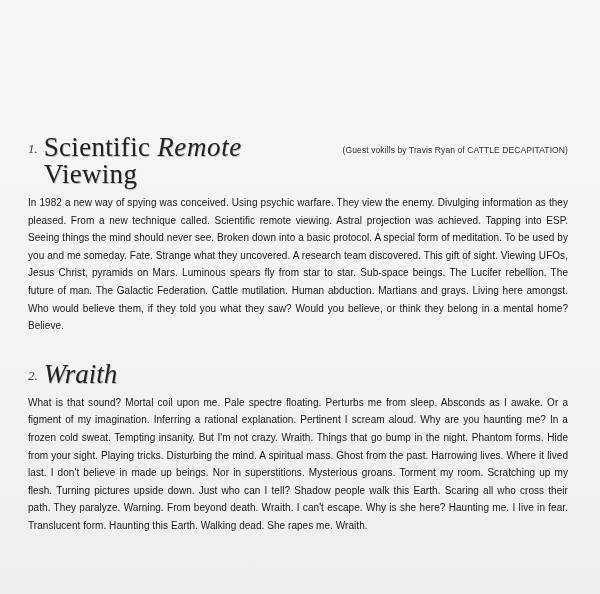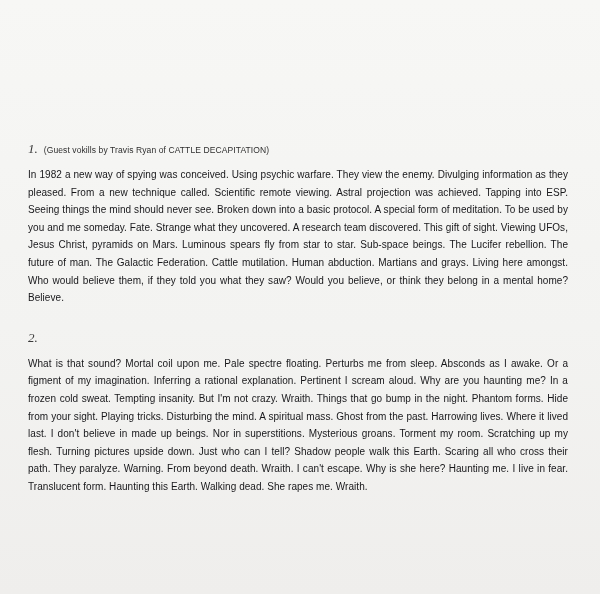--- a/index.html
+++ b/index.html
@@ -86,26 +86,28 @@
 </style>
 </head>
 <body>
 
 <div class="page">
   <div class="content">
 
     <div class="track">
       <div class="track-head">
         <span class="track-num">1.</span>
+        <span class="track-title"><span class="w1">Scientific</span> <span class="w2">Remote</span> <span class="w3">Viewing</span></span>
         <span class="credit">(Guest vokills by Travis Ryan of CATTLE DECAPITATION)</span>
       </div>
       <div class="lyrics">In 1982 a new way of spying was conceived. Using psychic warfare. They view the enemy. Divulging information as they pleased. From a new technique called. Scientific remote viewing. Astral projection was achieved. Tapping into ESP. Seeing things the mind should never see. Broken down into a basic protocol. A special form of meditation. To be used by you and me someday. Fate. Strange what they uncovered. A research team discovered. This gift of sight. Viewing UFOs, Jesus Christ, pyramids on Mars. Luminous spears fly from star to star. Sub-space beings. The Lucifer rebellion. The future of man. The Galactic Federation. Cattle mutilation. Human abduction. Martians and grays. Living here amongst. Who would believe them, if they told you what they saw? Would you believe, or think they belong in a mental home? Believe.</div>
     </div>
 
     <div class="track">
       <div class="track-head">
         <span class="track-num">2.</span>
+        <span class="track-title-italic">Wraith</span>
       </div>
       <div class="lyrics">What is that sound? Mortal coil upon me. Pale spectre floating. Perturbs me from sleep. Absconds as I awake. Or a figment of my imagination. Inferring a rational explanation. Pertinent I scream aloud. Why are you haunting me? In a frozen cold sweat. Tempting insanity. But I'm not crazy. Wraith. Things that go bump in the night. Phantom forms. Hide from your sight. Playing tricks. Disturbing the mind. A spiritual mass. Ghost from the past. Harrowing lives. Where it lived last. I don't believe in made up beings. Nor in superstitions. Mysterious groans. Torment my room. Scratching up my flesh. Turning pictures upside down. Just who can I tell? Shadow people walk this Earth. Scaring all who cross their path. They paralyze. Warning. From beyond death. Wraith. I can't escape. Why is she here? Haunting me. I live in fear. Translucent form. Haunting this Earth. Walking dead. She rapes me. Wraith.</div>
     </div>
 
   </div>
 </div>
 
 </body></html>

